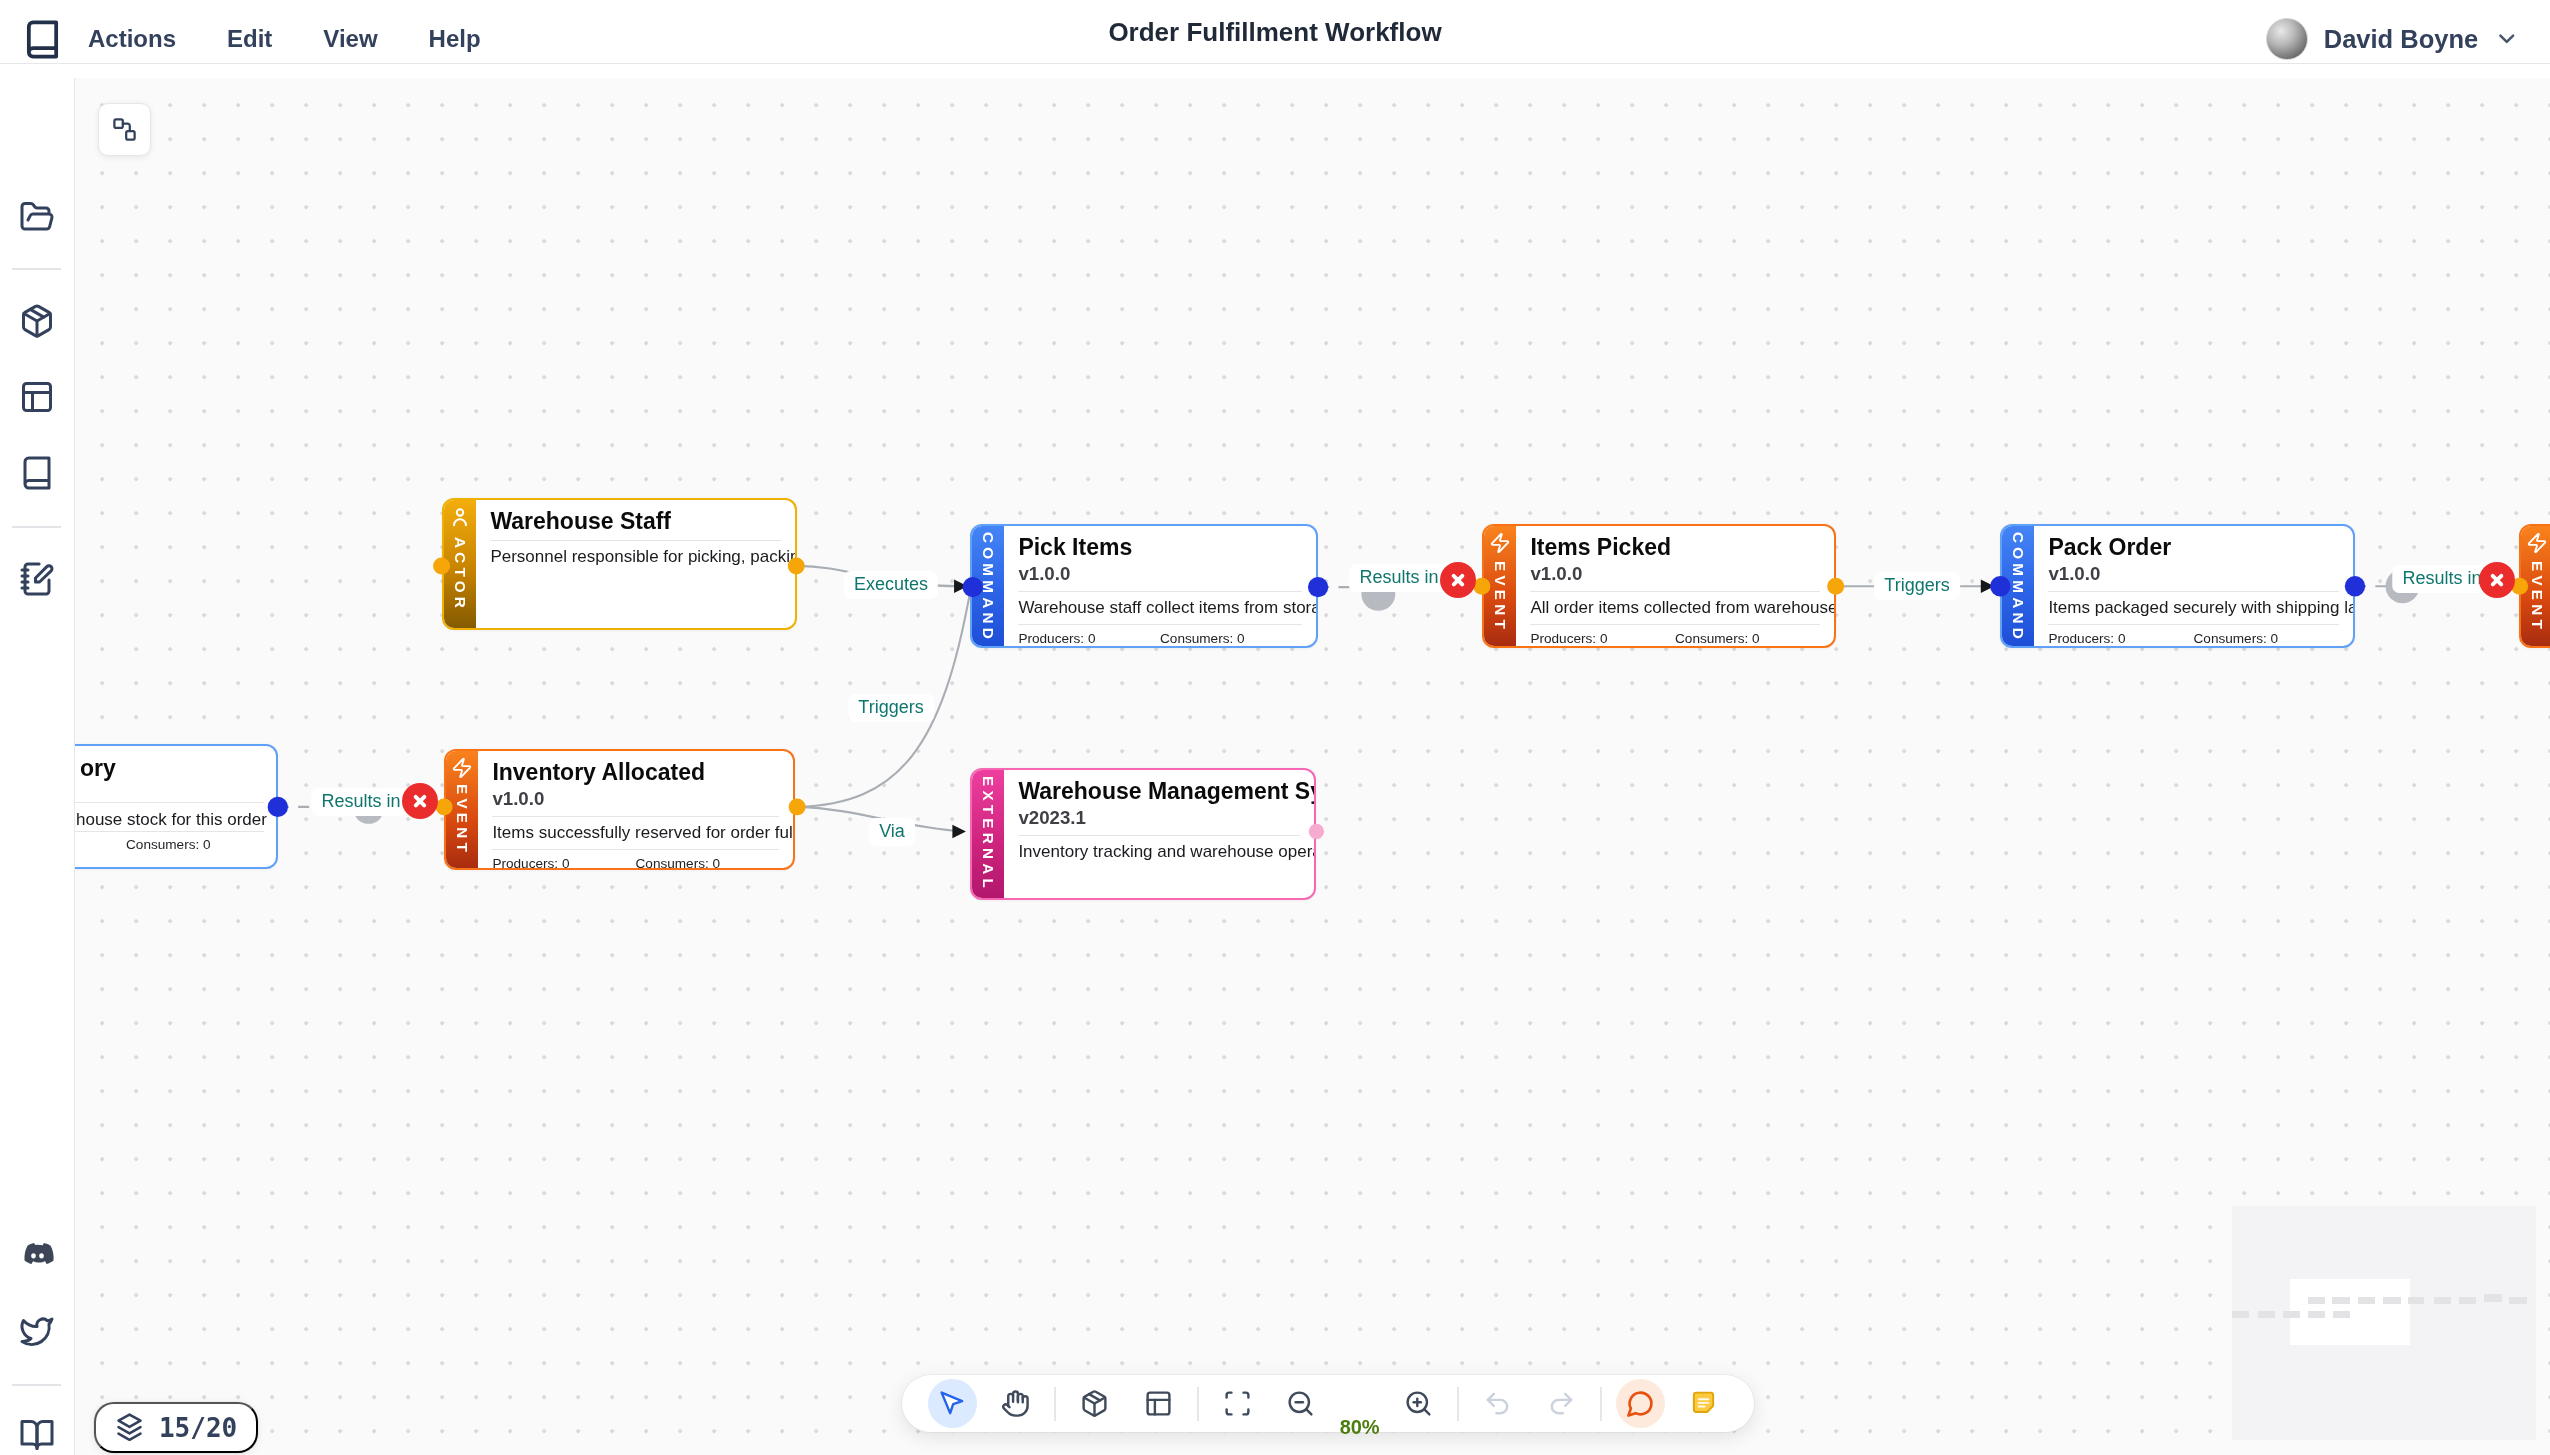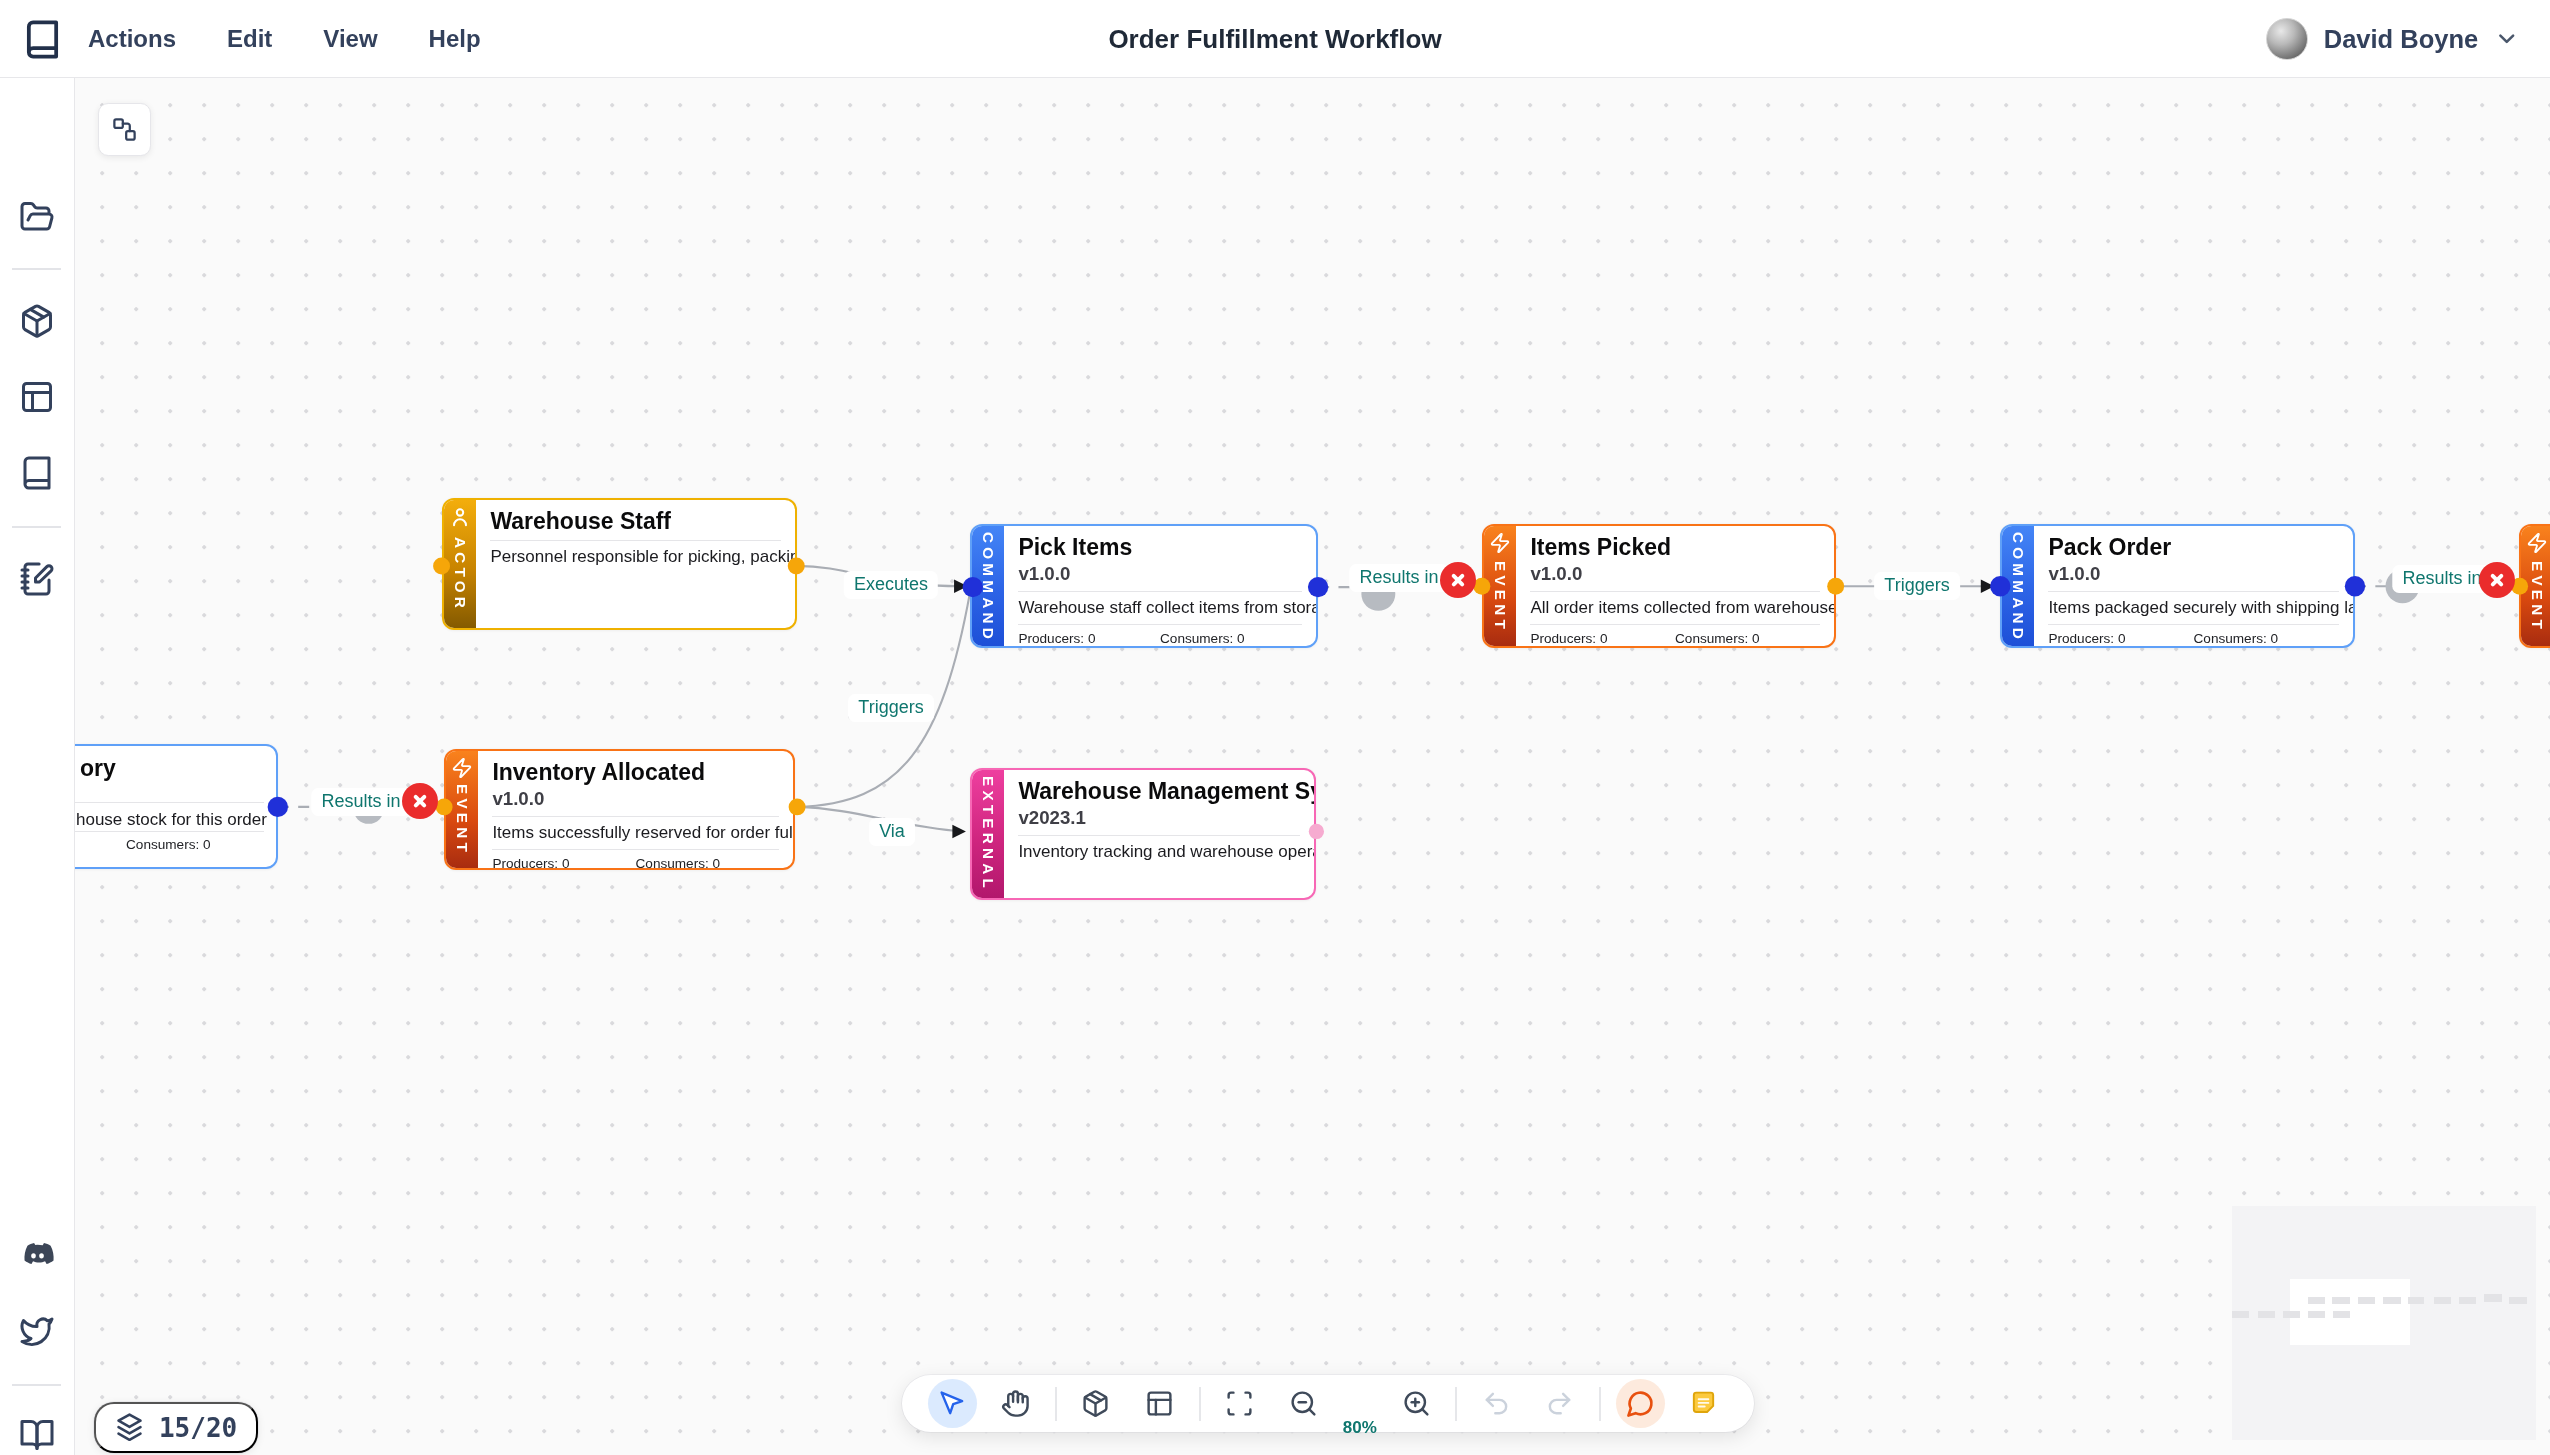--- a/index.html
+++ b/index.html
@@ -1,20 +1,20 @@
 <!DOCTYPE html>
 <html style="font-size:13.6px"><head>
 <meta charset="utf-8">
 <style>
   * { margin:0; padding:0; box-sizing:border-box; }
   html,body { width:2550px; height:1456px; font-family:"Liberation Sans", sans-serif; background:#fff; overflow:hidden; }
   .app { position:relative; width:2550px; height:1456px; }
 
   
-  .header { position:absolute; top:0; left:0; width:2550px; height:78px; background:#fff; border-bottom:1.7px solid #e7e7ea; z-index:50; }
+  .header { position:absolute; top:0; left:0; width:2550px; height:64px; background:#fff; border-bottom:1.7px solid #e7e7ea; z-index:50; }
   .logo-btn { position:absolute; left:18.7px; top:15.3px; width:48px; height:48px; border:none; background:transparent; display:flex; align-items:center; justify-content:center; cursor:pointer; }
   .menu { position:absolute; left:88px; top:0; height:78px; display:flex; align-items:center; gap:51px; }
   .menu-item { font-size:24px; font-weight:700; color:#33415c; background:none; border:none; cursor:pointer; font-family:"Liberation Sans", sans-serif; }
   .hdr-title { position:absolute; left:50%; top:50%; transform:translate(-50%,-50%); font-size:26px; font-weight:700; color:#1f2937; }
   .user-chip { position:absolute; right:31px; top:0; height:78px; display:flex; align-items:center; gap:15.3px; cursor:pointer; }
   .avatar { width:42px; height:42px; border-radius:50%; background:radial-gradient(circle at 35% 30%, #e8e8e8 0%, #b9b9b9 35%, #6f6f6f 75%, #3c3c3c 100%); border:0.8px solid #d4d4d4; }
   .user-name { font-size:25.5px; font-weight:700; color:#33415c;text-align:right; }
 
   
   .rail { position:absolute; top:78px; left:0; width:75px; height:1378px; background:#fff; border-right:1.7px solid #e7e7ea; z-index:40; }
@@ -63,21 +63,21 @@
   .xbadge::before, .xbadge::after { content:""; position:absolute; left:50%; top:50%; width:16px; height:3.8px; background:#fff; border-radius:2.5px; }
   .xbadge::before { transform:translate(-50%,-50%) rotate(45deg); }
   .xbadge::after  { transform:translate(-50%,-50%) rotate(-45deg); }
 
   
   .toolbar { position:absolute; left:827px; top:1297px; width:852px; height:57px; background:#fff; border-radius:29px; box-shadow:0 5.1px 18.7px rgba(0,0,0,.10), 0 0 0 0.8px #ededf0; display:flex; align-items:center; justify-content:space-between; padding:0 25.5px; z-index:20; }
   .tb-btn { width:49px; height:49px; border:none; background:none; border-radius:50%; display:flex; align-items:center; justify-content:center; cursor:pointer; flex:0 0 auto; }
   .tb-btn--active-blue { background:#dbeafe; }
   .tb-btn--active-orange { background:#fdeadd; }
   .tb-sep { width:1.7px; height:34px; background:#e6e7ea; flex:0 0 auto; }
-  .tb-zoom { font-size:17px; font-weight:700; color:#0f766e; flex:0 0 auto;margin-top:48px; }
+  .tb-zoom { font-size:20px; font-weight:700; color:#4d7c0f; flex:0 0 auto;margin-top:48px; }
 
   
   .layers-pill { position:absolute; left:18.7px; top:1324px; height:51px; padding:0 18.7px; background:#fff; border-radius:20px; box-shadow:0 1.7px 8.5px rgba(0,0,0,.08), 0 0 0 0.8px #ededf0; display:flex; align-items:center; gap:13.6px; z-index:20; cursor:pointer; }
   .layers-count { font-family:"DejaVu Sans Mono", monospace; font-size:26px; font-weight:700; color:#33415c; }
 
   
   .minimap { position:absolute; left:2157px; top:1128px; width:304px; height:234px; background:#f3f3f5; z-index:15; }
   .mm-view { position:absolute; left:58px; top:73px; width:120px; height:66px; background:#fff; }
   .mm-node { position:absolute; height:6.8px; background:#e3e3e6; }
 </style>

